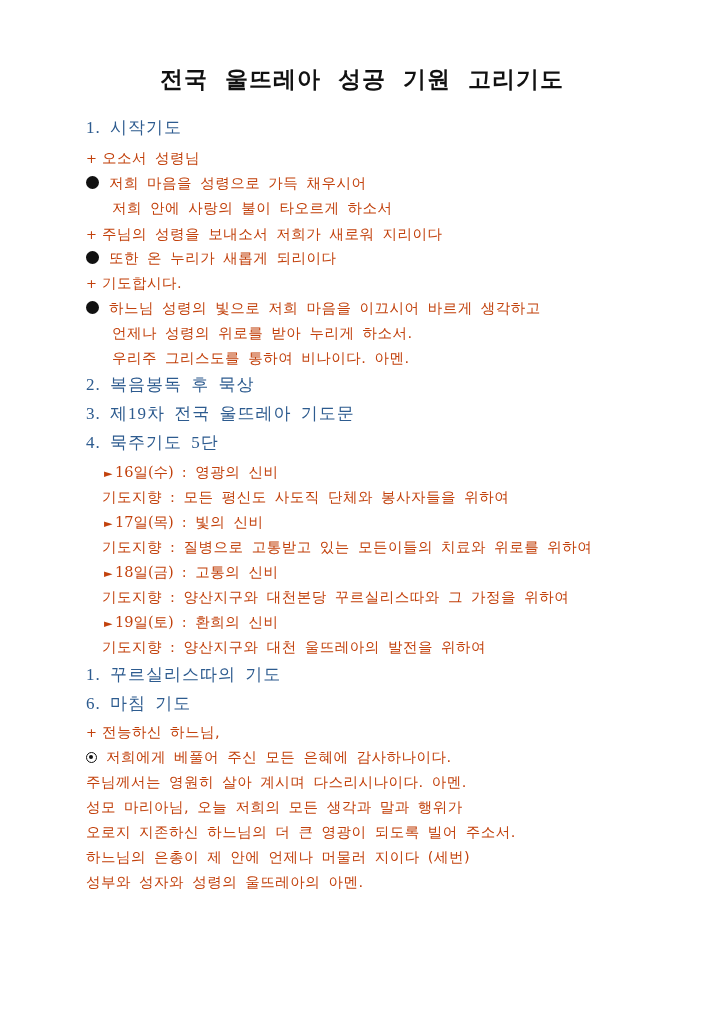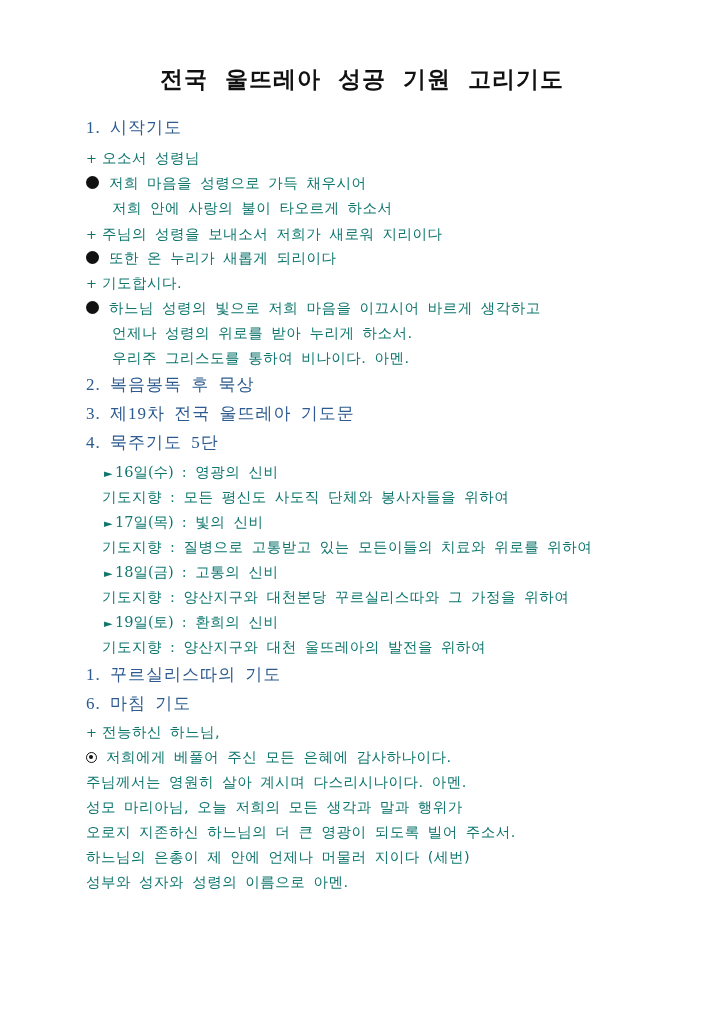--- a/index.html
+++ b/index.html
@@ -30,21 +30,21 @@
       letter-spacing: 1px;
       word-spacing: 8px;
       color: #111;
     }
     .line {
       position: absolute;
       left: 86px;
       white-space: nowrap;
       font-size: 14.5px;
       line-height: 20px;
-      color: #0f766e;
+      color: #c2410c;
       letter-spacing: 0.5px;
       word-spacing: 3px;
     }
     .heading {
       font-family: Liberation Serif, serif;
       font-size: 17px;
       color: #2d5b8f;
       letter-spacing: 1px;
       word-spacing: 4px;
     }
@@ -183,16 +183,16 @@
   <div class="line" style="top:797px;">
     <span>성모 마리아님, 오늘 저희의 모든 생각과 말과 행위가</span>
   </div>
   <div class="line" style="top:822px;">
     <span>오로지 지존하신 하느님의 더 큰 영광이 되도록 빌어 주소서.</span>
   </div>
   <div class="line" style="top:847px;">
     <span>하느님의 은총이 제 안에 언제나 머물러 지이다 (세번)</span>
   </div>
   <div class="line" style="top:872px;">
-    <span>성부와 성자와 성령의 이름으로 아멘.</span>
+    <span>성부와 성자와 성령의 울뜨레아의 아멘.</span>
   </div>
 
 </div>
 
 </body></html>

